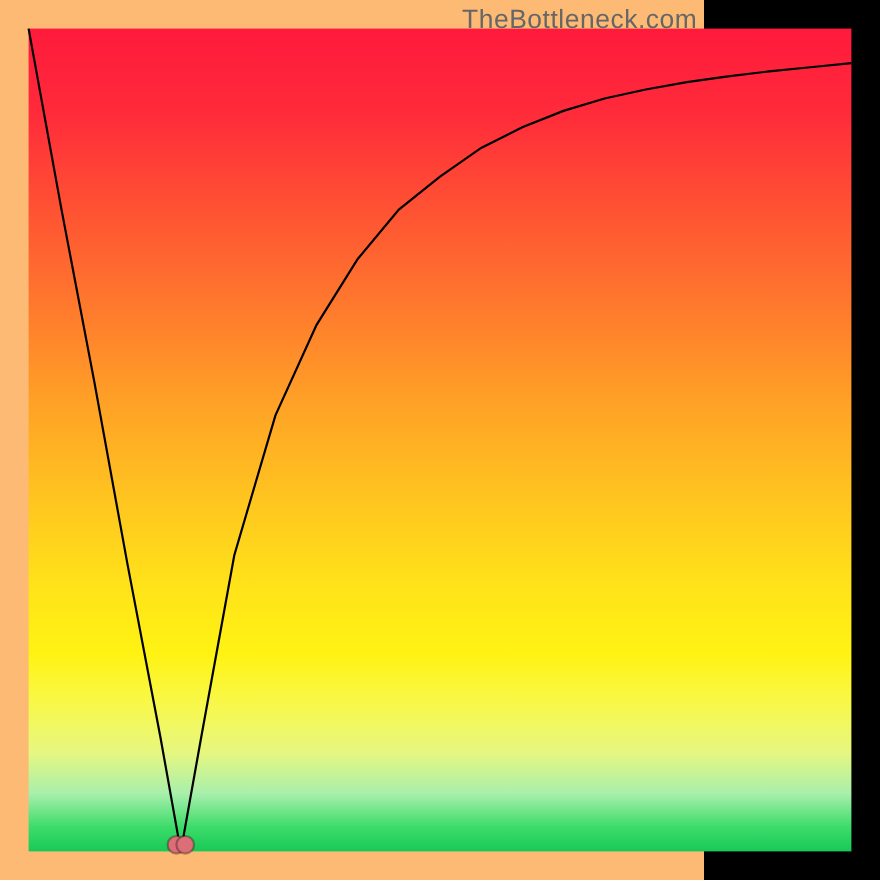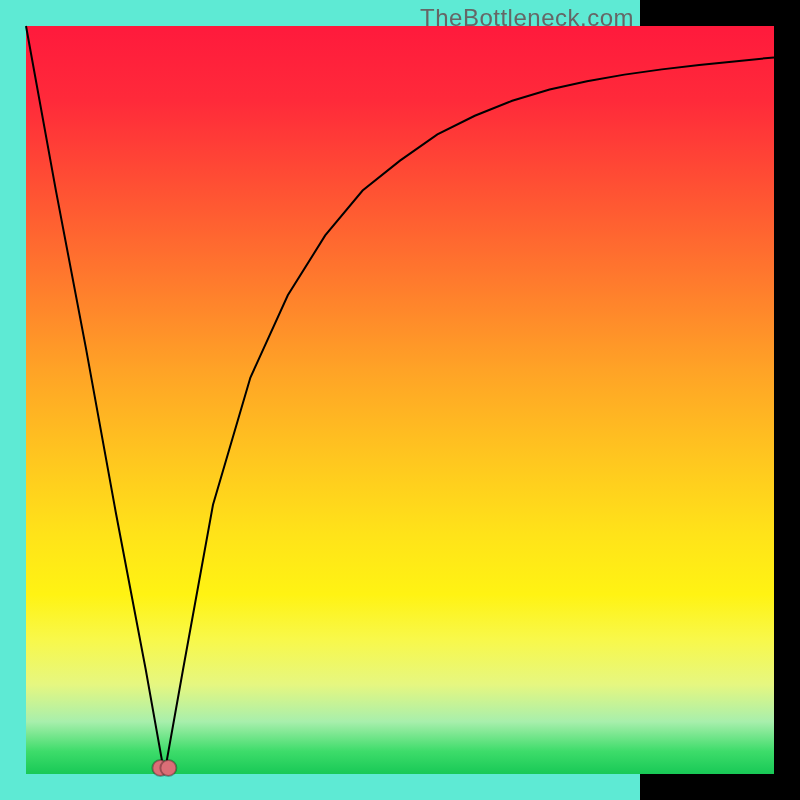--- a/index.html
+++ b/index.html
@@ -1,21 +1,21 @@
 <!DOCTYPE html>
 <html><head>
 <meta charset="utf-8">
 <style>
   * { margin: 0; padding: 0; box-sizing: border-box; }
   html, body { width: 800px; height: 800px; background: #000; overflow: hidden; }
   .frame {
     position: relative;
     width: 640px;
     height: 800px;
-    background: #5eead4;
+    background: #fdba74;
   }
   .plot {
     position: absolute;
     left: 26px;
     top: 26px;
     width: 748px;
     height: 748px;
     background: linear-gradient(to bottom,
       #ff1a3c 0%,
       #ff2a3a 10%,

